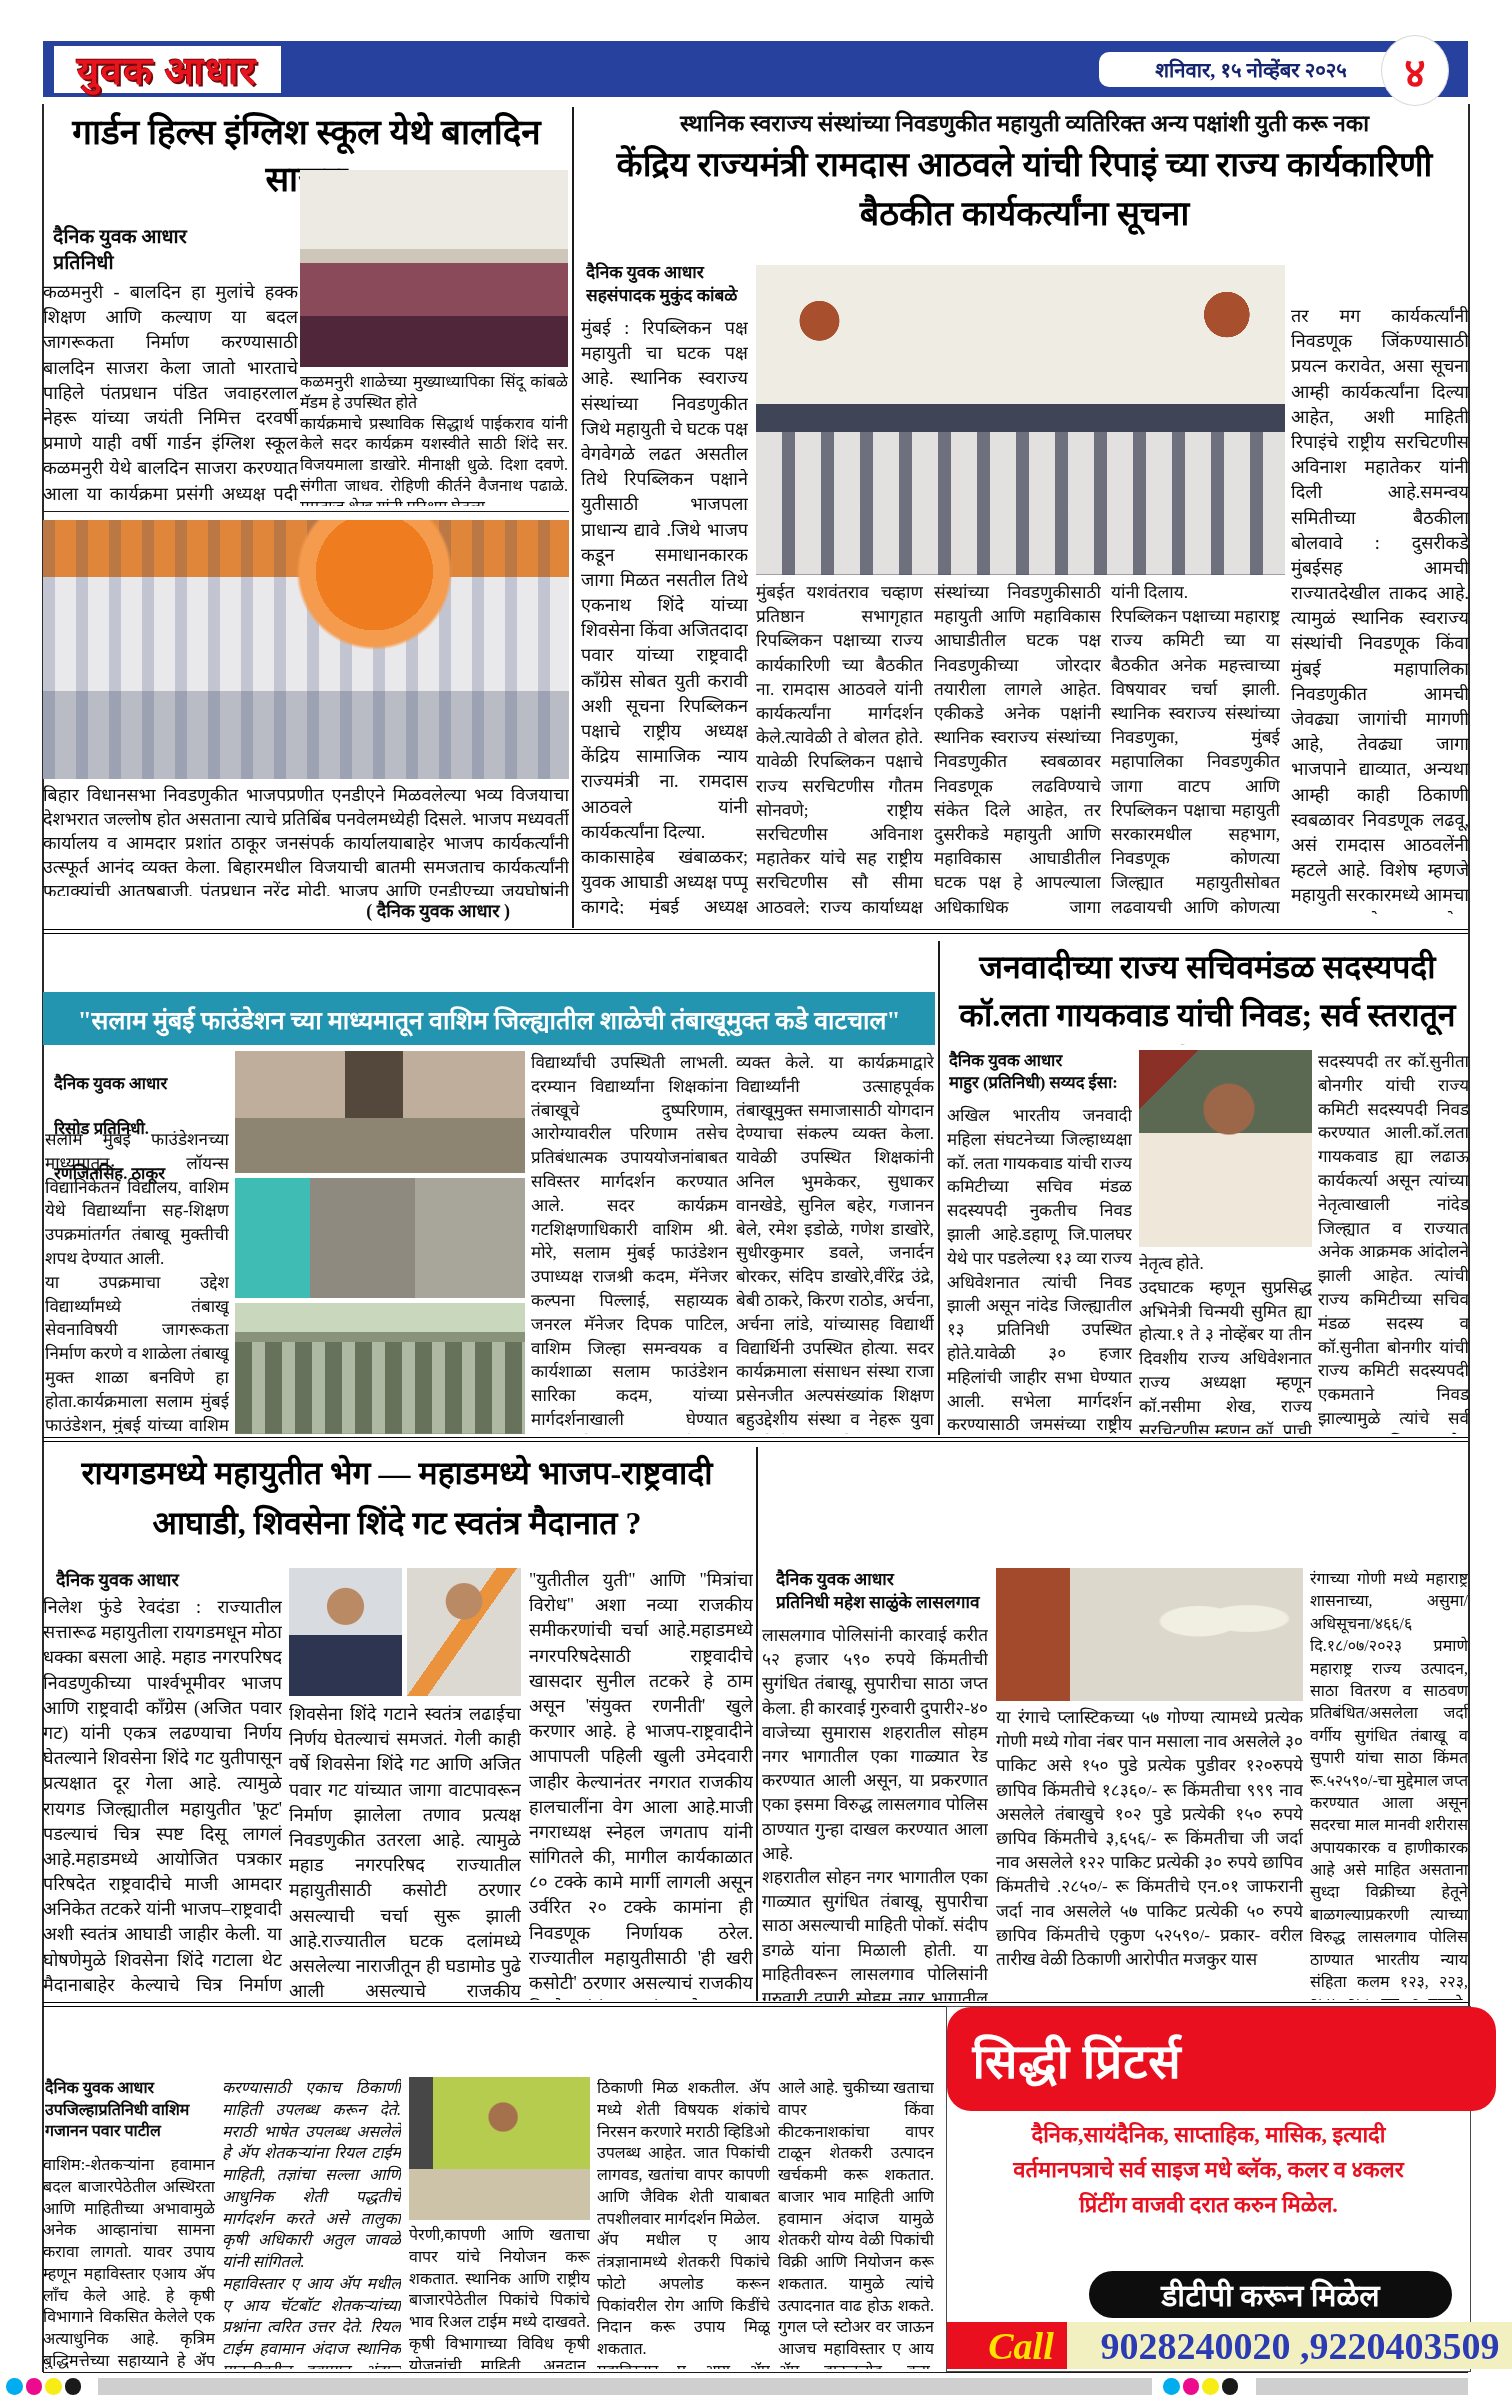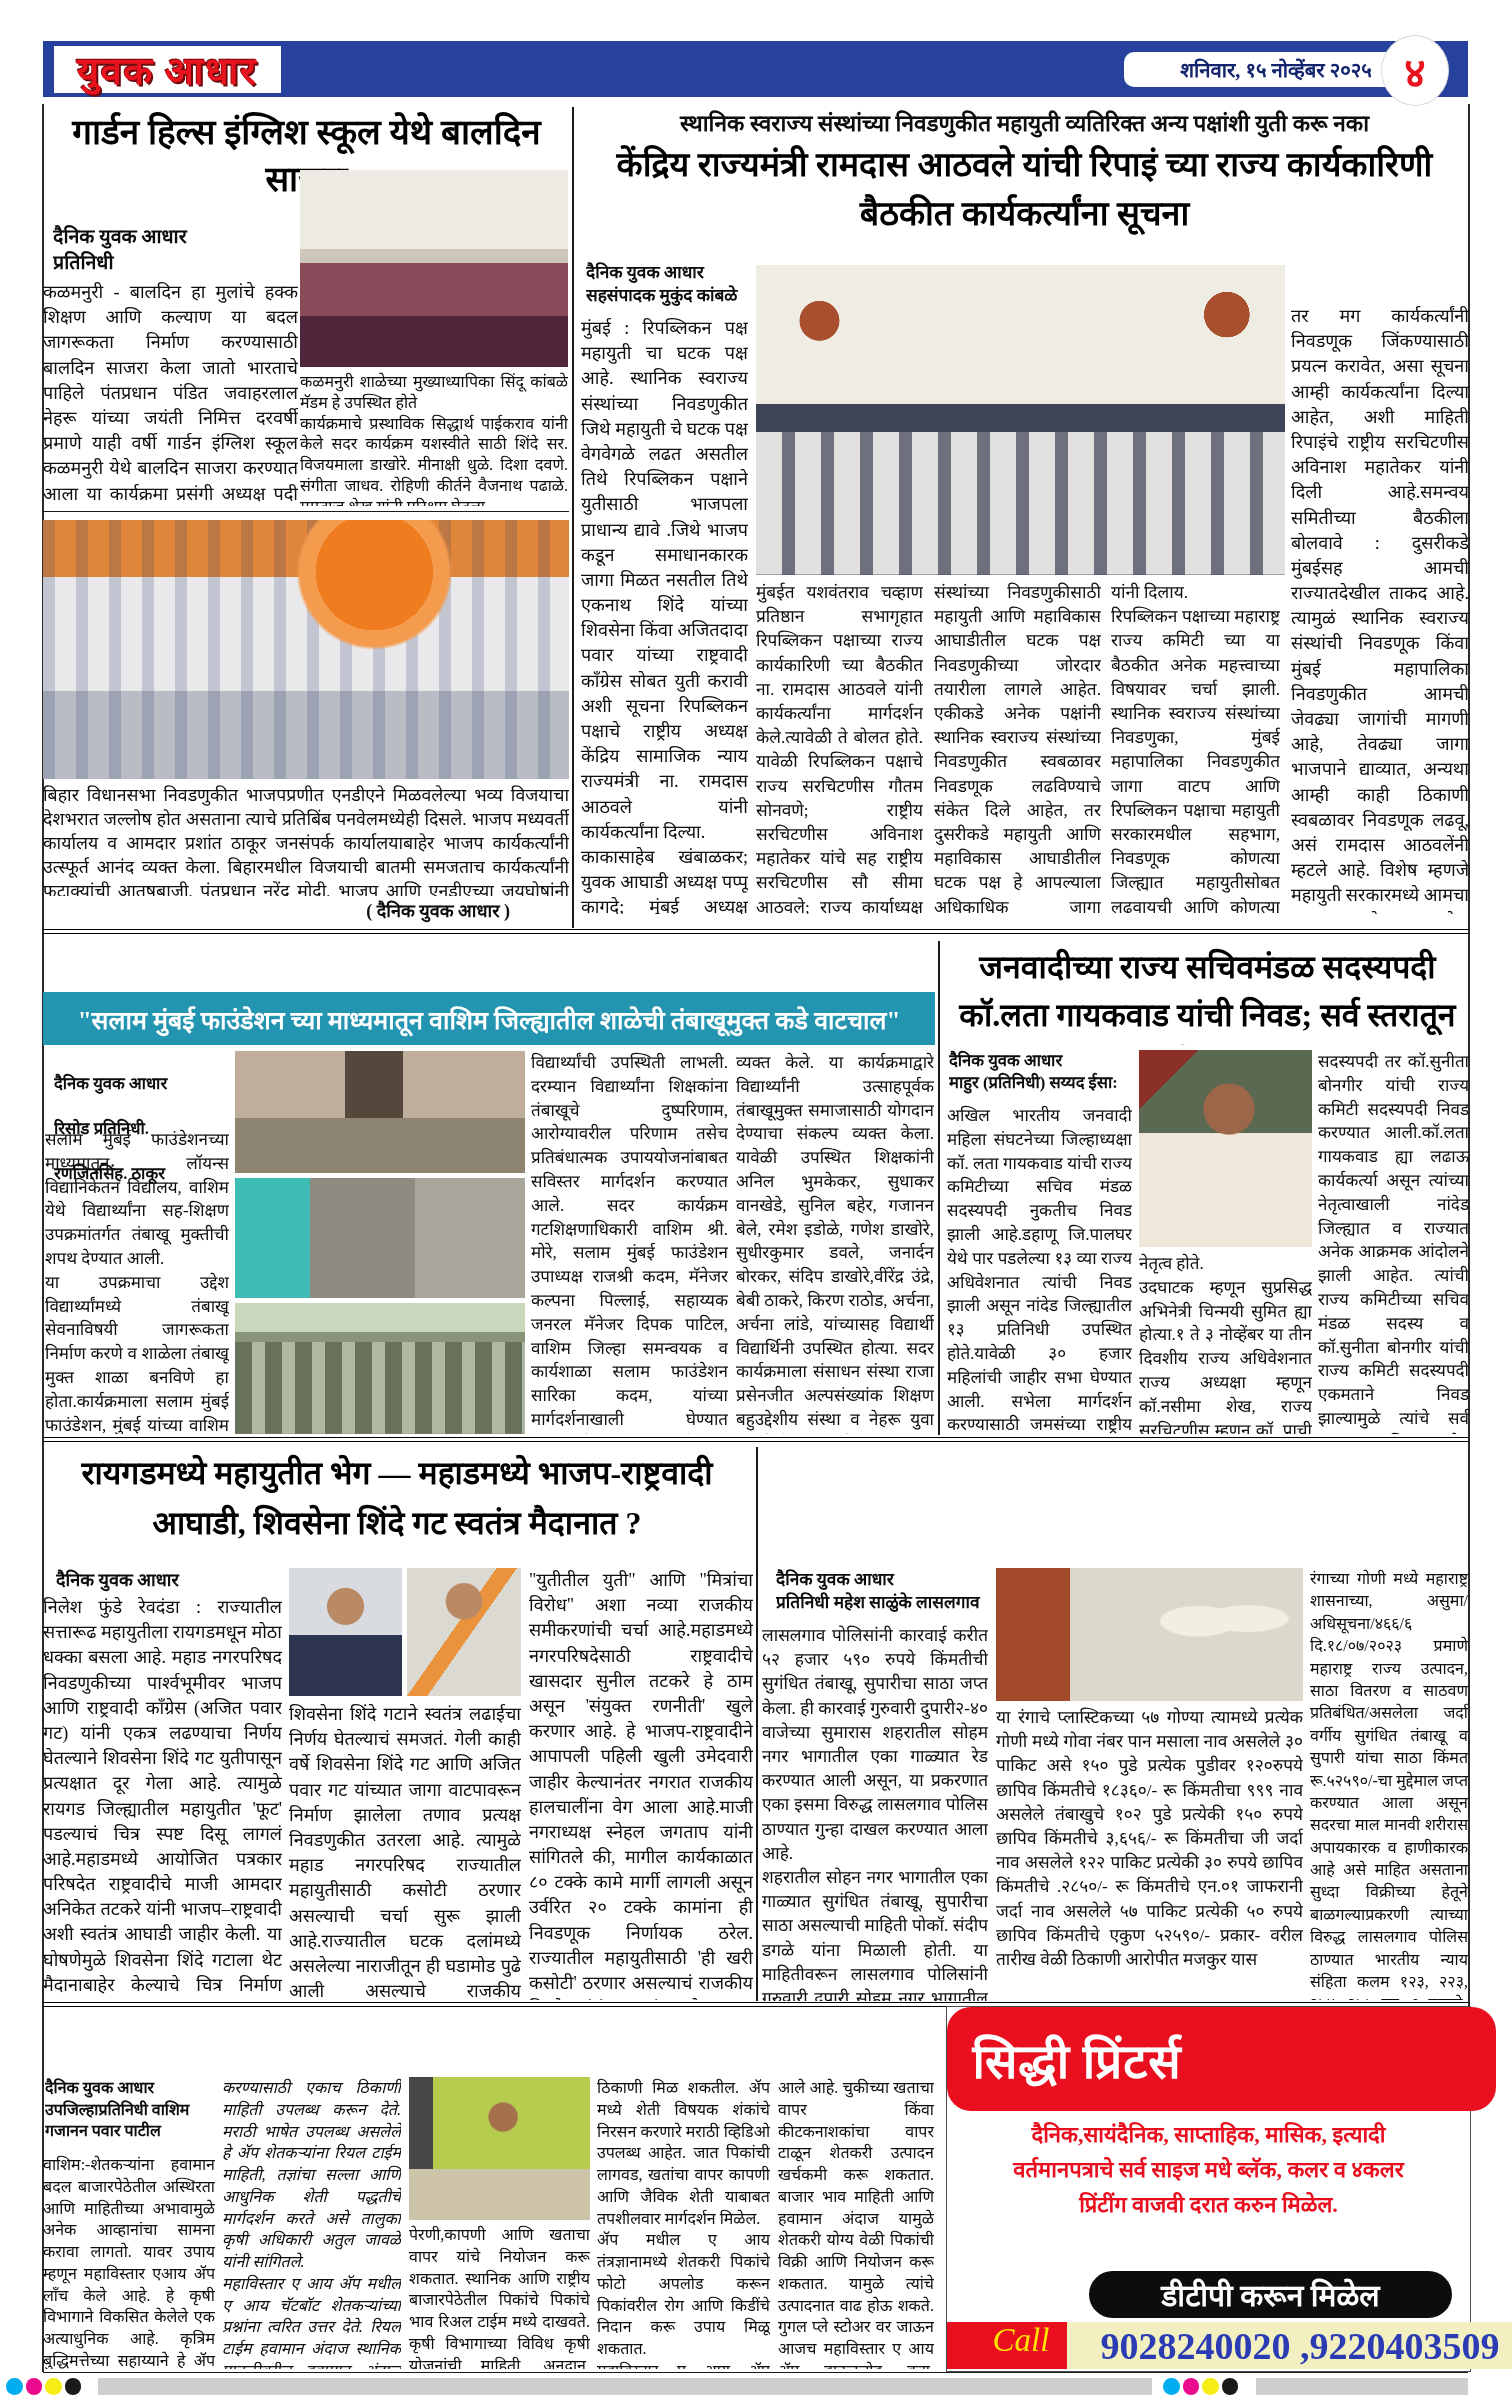--- a/index.html
+++ b/index.html
@@ -68,40 +68,40 @@
       linear-gradient(90deg,#474747 0 13%,#b5cc4e 13% 100%);}
 
   
   .adbox{border:1.9px solid #4a4a4a;background:#fff;}
   .adhead{background:var(--ad-red);color:#fff;font-weight:bold;font-size:48px;display:flex;
           align-items:center;padding-left:25.6px;letter-spacing:0.8px;border-radius:24px;}
   .adredtext{color:var(--ad-red);font-weight:bold;text-align:center;line-height:1.6;white-space:pre-line;}
   .adbluetext{color:#3a3aa8;font-weight:bold;text-align:center;}
   .adpill{background:#0d0d0d;color:#fff;font-weight:bold;border-radius:25.6px;display:flex;
           align-items:center;justify-content:center;}
-  .adcallblock{background:var(--ad-red);color:var(--ad-yellow);font-weight:normal;font-style:italic;
-          font-size:33px;display:flex;align-items:flex-start;justify-content:center;
+  .adcallblock{background:var(--ad-red);color:var(--ad-yellow);font-weight:bold;font-style:italic;
+          font-size:38px;display:flex;align-items:center;justify-content:center;
           clip-path:polygon(0 0,100% 0,82% 100%,0 100%);}
   .adphones{background:var(--phone-strip);color:var(--phone-blue);font-weight:bold;font-size:38px;
           display:flex;align-items:center;justify-content:center;}
 
   
   .graybar{background:#cfcfcf;}
   .dot{width:16.6px;height:16.6px;border-radius:50%;display:inline-block;}
 </style>
 </head>
 <body>
 
 <div id="page">
 
   <div class="abs mastbar" style="left:43px;top:41px;width:1425px;height:56px;">
     <div class="abs logobox" style="left:10.5px;top:4.5px;width:227px;height:47px;">
       <span class="logotext">युवक आधार</span>
     </div>
-    <div class="abs datebadge" style="left:1081px;top:10.5px;width:304px;height:35px;border-radius:10px;">
+    <div class="abs datebadge" style="left:1056px;top:10.5px;width:304px;height:35px;border-radius:10px;">
       <span>शनिवार, १५ नोव्हेंबर २०२५</span>
     </div>
   </div>
   <div class="abs pagecircle" style="left:1381px;top:35px;width:66px;height:69px;">
     <span>४</span>
   </div>
 
   <div class="abs" style="left:42px;top:104px;width:1.5px;height:2268px;background:#2a2a2a;"></div>
   <div class="abs" style="left:1468px;top:104px;width:1.5px;height:2268px;background:#2a2a2a;"></div>
   <div class="abs vrule" style="left:572px;top:107px;height:821px;"></div>

